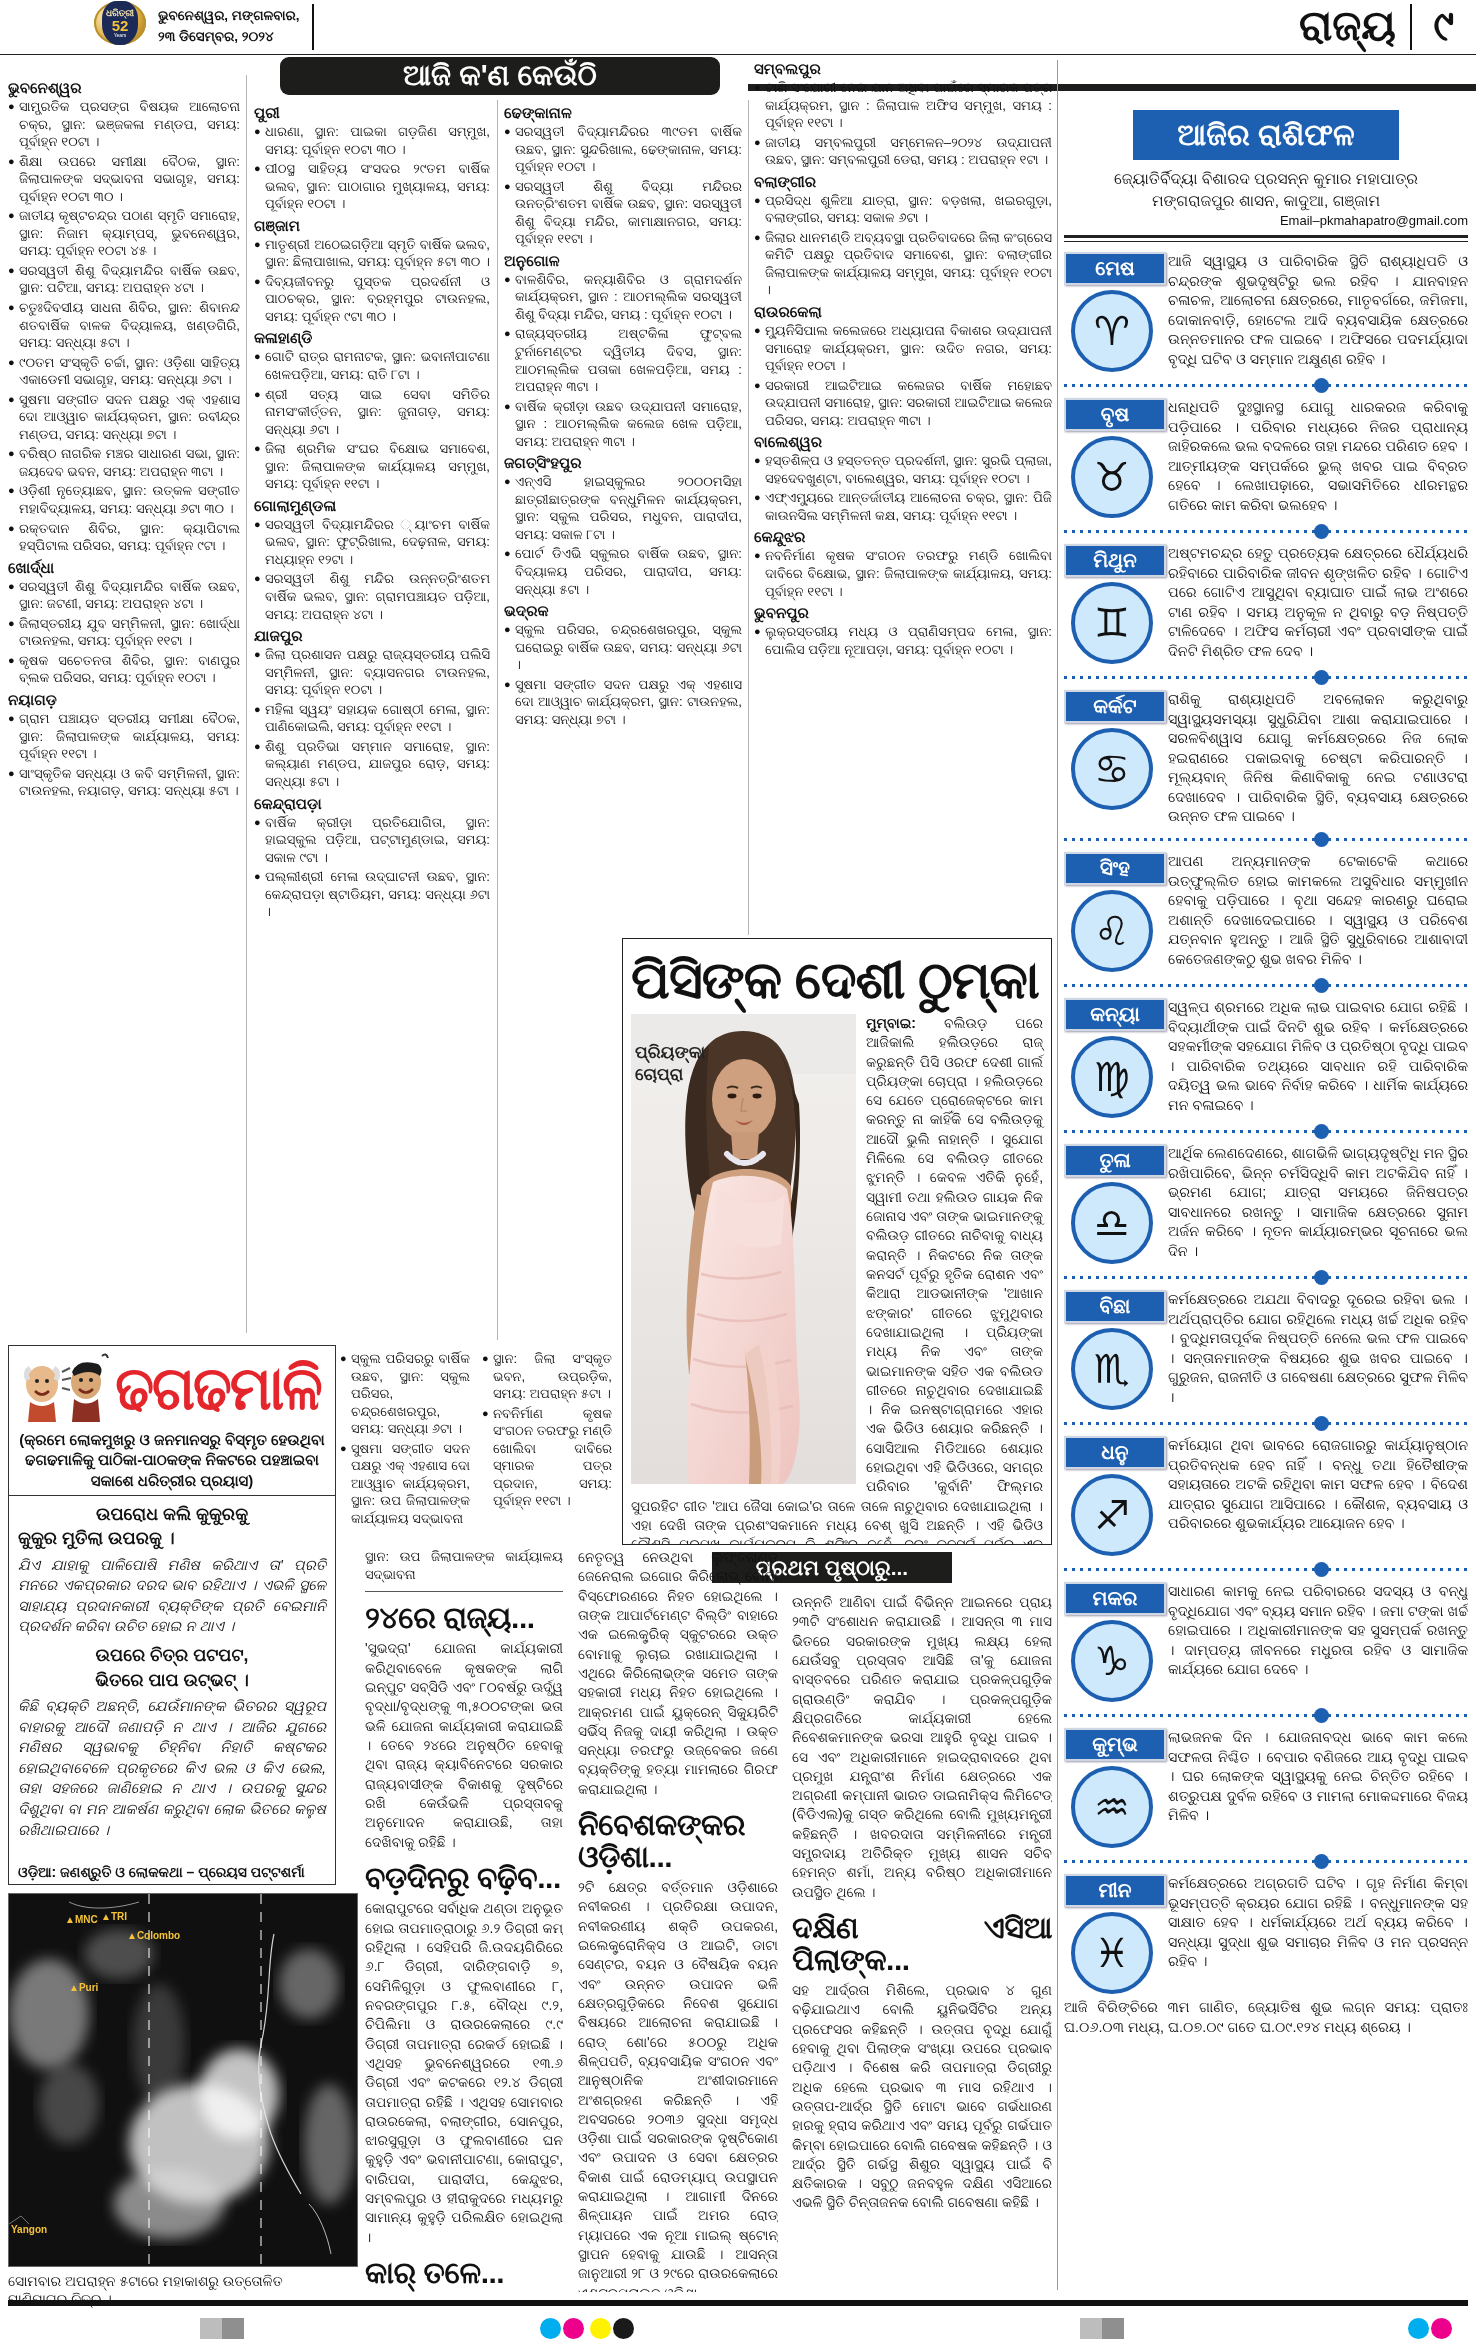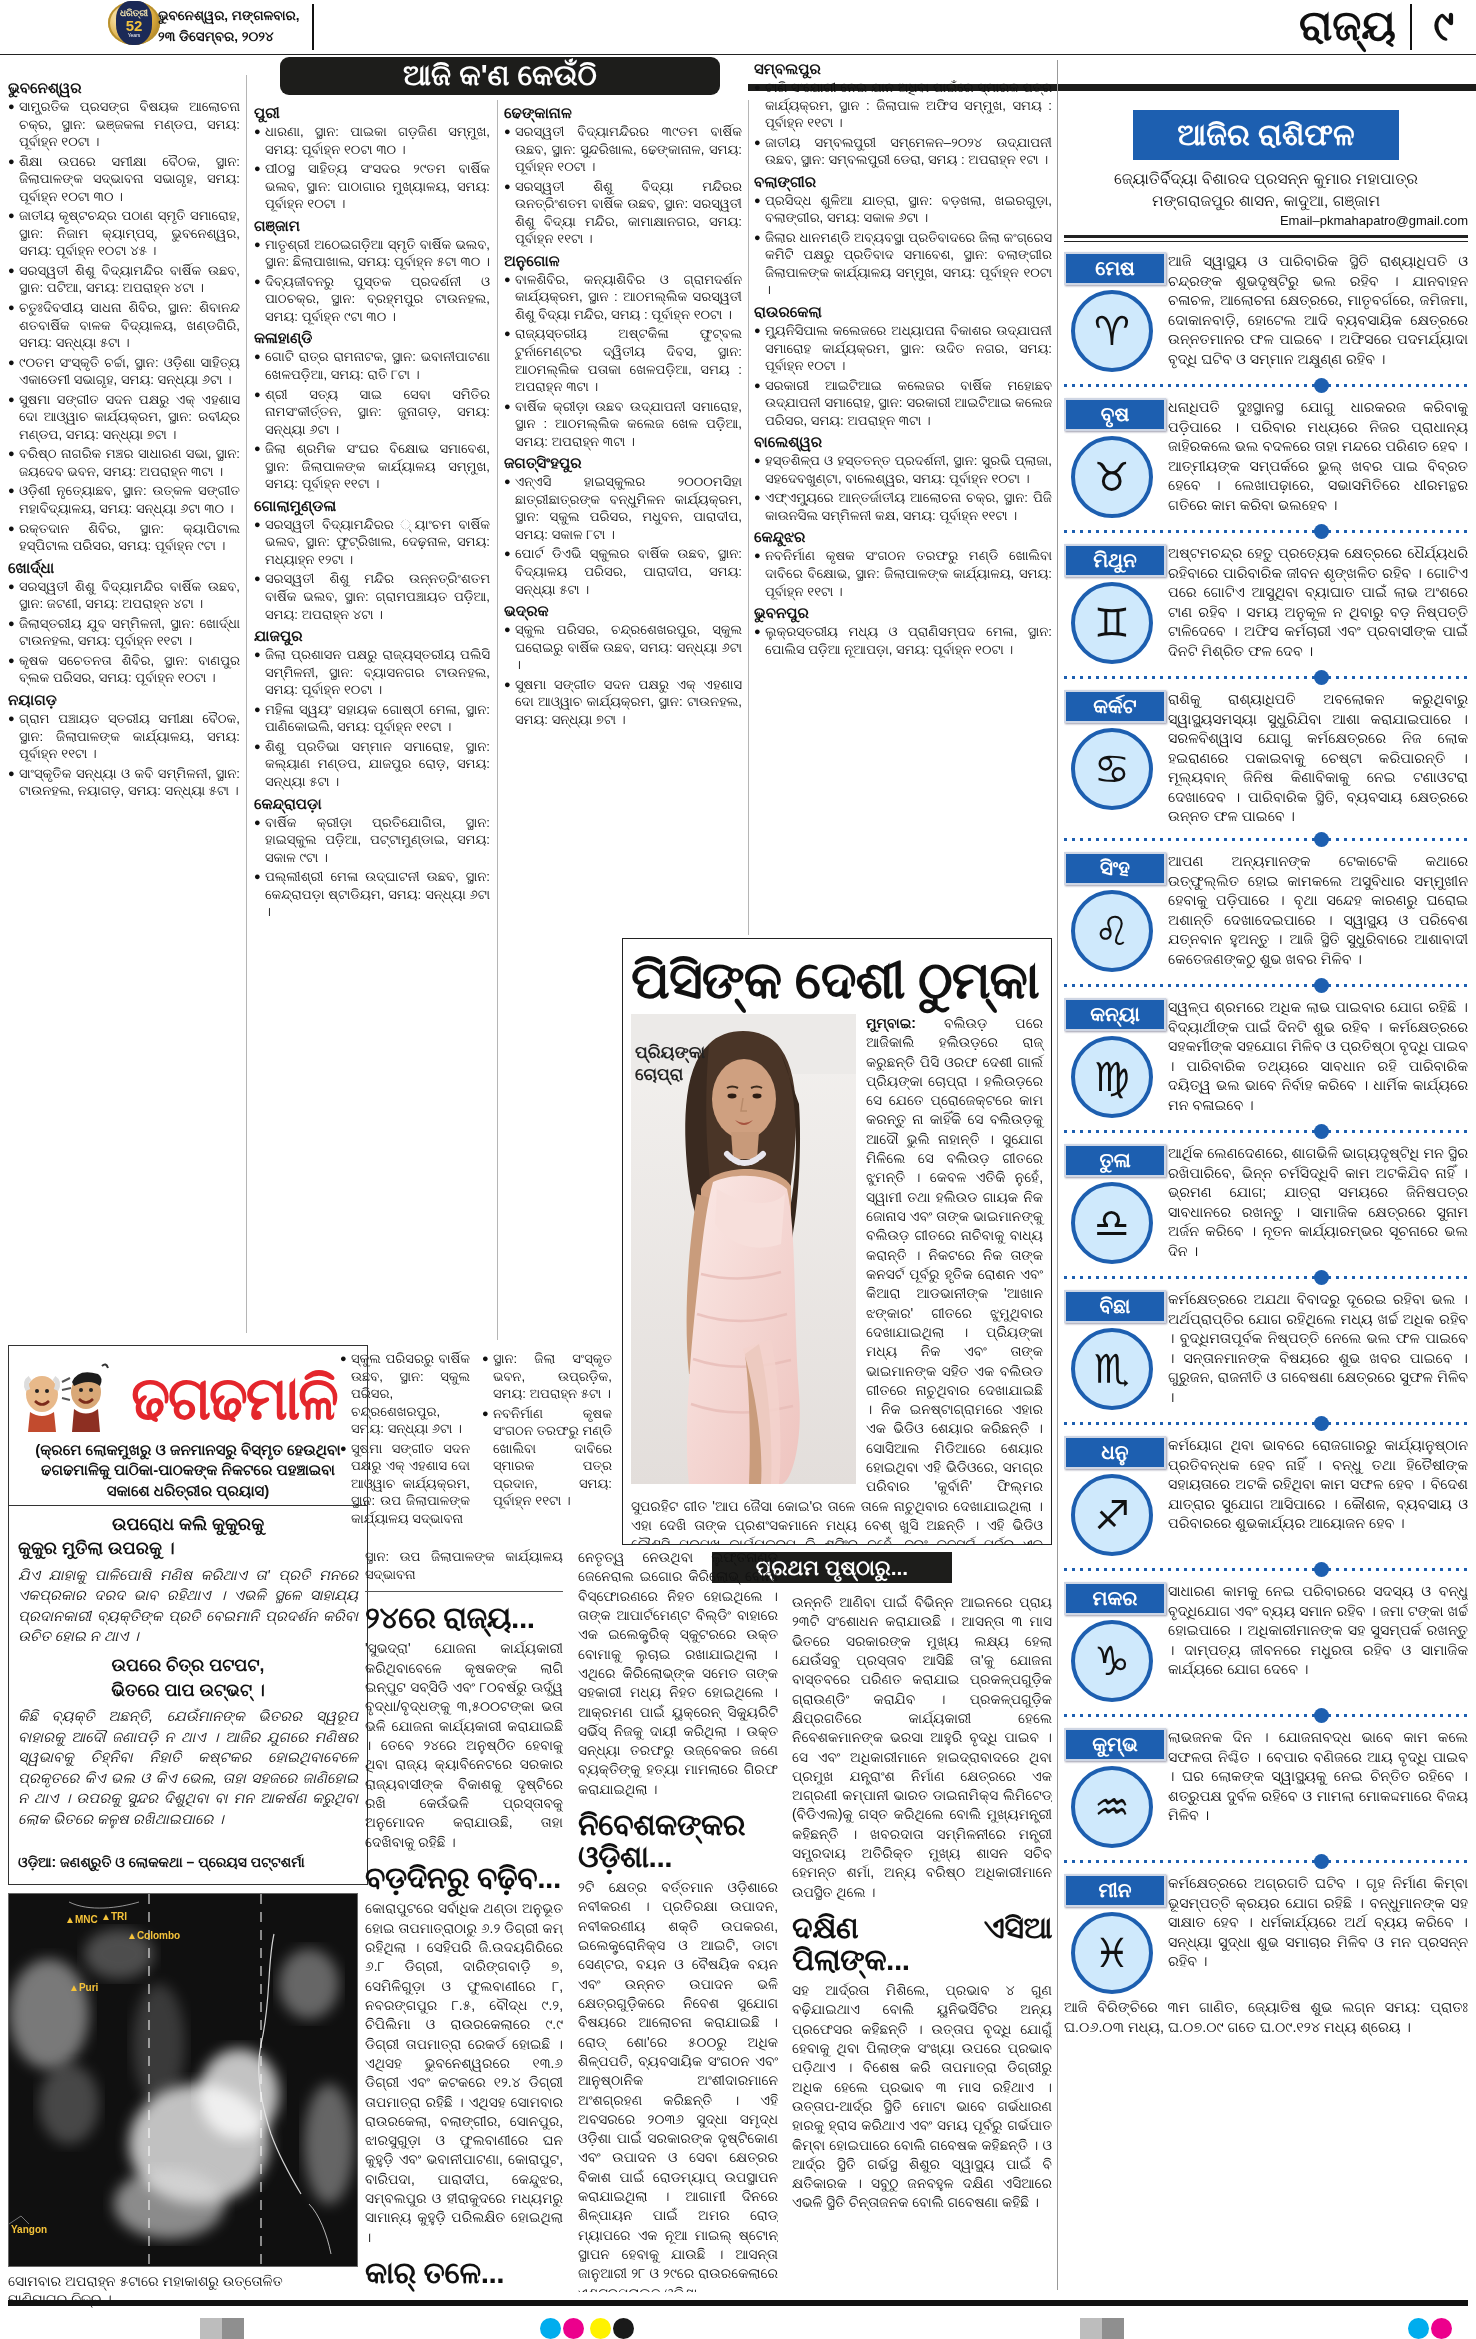--- a/index.html
+++ b/index.html
@@ -1,20 +1,20 @@
 <!DOCTYPE html>
 <html><head>
 <meta charset="utf-8">
 <style>
   html,body{margin:0;padding:0;background:#777;}
   #page{position:relative;width:1476px;height:2339px;background:#fff;margin:0 auto;
         font-family:"Liberation Sans","DejaVu Sans",sans-serif;color:#111;overflow:hidden;}
   
   .masthead{position:absolute;left:0;top:0;width:1476px;height:54px;border-bottom:1.5px solid #222;}
-  .logo{position:absolute;left:108px;top:1px;width:52px;height:44px;border-radius:50%;
+  .logo{position:absolute;left:94px;top:1px;width:52px;height:44px;border-radius:50%;
         background:radial-gradient(circle at 35% 30%,#f3d896 0 28%,#d9a93c 60%,#8a6414 100%);
         display:flex;justify-content:center;box-shadow:0 0 0 2px #b9912f inset;}
   .logo-inner{width:36px;height:44px;border-radius:40% 40% 46% 46%;background:#1c2a57;color:#fff;
         display:flex;flex-direction:column;align-items:center;justify-content:center;line-height:1;}
   .logo-inner .nm{font-size:9px;font-weight:bold;color:#f7e7b0;}
   .logo-inner .yr{font-size:15px;font-weight:bold;color:#f2c23e;}
   .logo-inner .yl{font-size:5px;color:#fff;}
   .mh-date{position:absolute;left:158px;top:6px;width:150px;font-size:13.5px;font-weight:bold;line-height:1.55;}
   .mh-div{position:absolute;left:312px;top:4px;width:2px;height:46px;background:#111;}
   .mh-section{position:absolute;right:80px;top:2px;font-size:42px;font-weight:bold;letter-spacing:0;}
@@ -51,22 +51,22 @@
   .sign-sep .dot{position:absolute;left:62%;top:0;width:15px;height:15px;border-radius:50%;background:#1d5fb0;}
   
   .pcbox{position:absolute;left:622px;top:938px;width:430px;height:607px;border:1.5px solid #222;
          background:#fff;padding:6px 8px;box-sizing:border-box;overflow:hidden;}
   .pc-head{font-size:52px;font-weight:bold;line-height:1.05;margin:8px 0 6px 0;letter-spacing:-1px;}
   .pc-photo{float:left;width:225px;height:470px;margin:0 10px 2px 0;background:#efecea;position:relative;}
   .pc-cap{position:absolute;left:4px;top:28px;width:70px;font-size:17px;font-weight:bold;line-height:1.3;color:#222;}
   .pc-body{font-size:13.8px;line-height:1.4;text-align:justify;}
   .pc-body b{font-size:14px;}
   
-  .cartoon{position:absolute;left:8px;top:1345px;width:360px;height:540px;border:1.5px solid #333;
-        box-sizing:border-box;padding:14px 9px;overflow:hidden;}
+  .cartoon{position:absolute;left:8px;top:1345px;width:328px;height:540px;border:1.5px solid #333;
+        box-sizing:border-box;padding:4px 9px;overflow:hidden;}
   .ct-top{display:flex;align-items:center;}
   .ct-title{flex:1;text-align:center;font-size:56px;font-weight:bold;color:#e4262c;
         font-family:"DejaVu Serif","Liberation Serif",serif;letter-spacing:-2px;transform:scaleY(1.08);}
   .ct-sub{font-size:15px;font-weight:bold;text-align:center;line-height:1.35;margin:6px 0 4px 0;}
   .ct-sep{border-top:1.5px solid #333;margin:4px -9px;}
   .ct-couplet{font-size:17.5px;font-weight:bold;text-align:center;line-height:1.4;margin:6px 0 2px 0;}
   .ct-couplet .l1{display:block;}
   .ct-para{font-size:14.5px;line-height:1.42;text-align:justify;margin:4px 0;font-style:italic;}
   .ct-credit{font-size:14px;font-weight:bold;margin-top:24px;}
   

